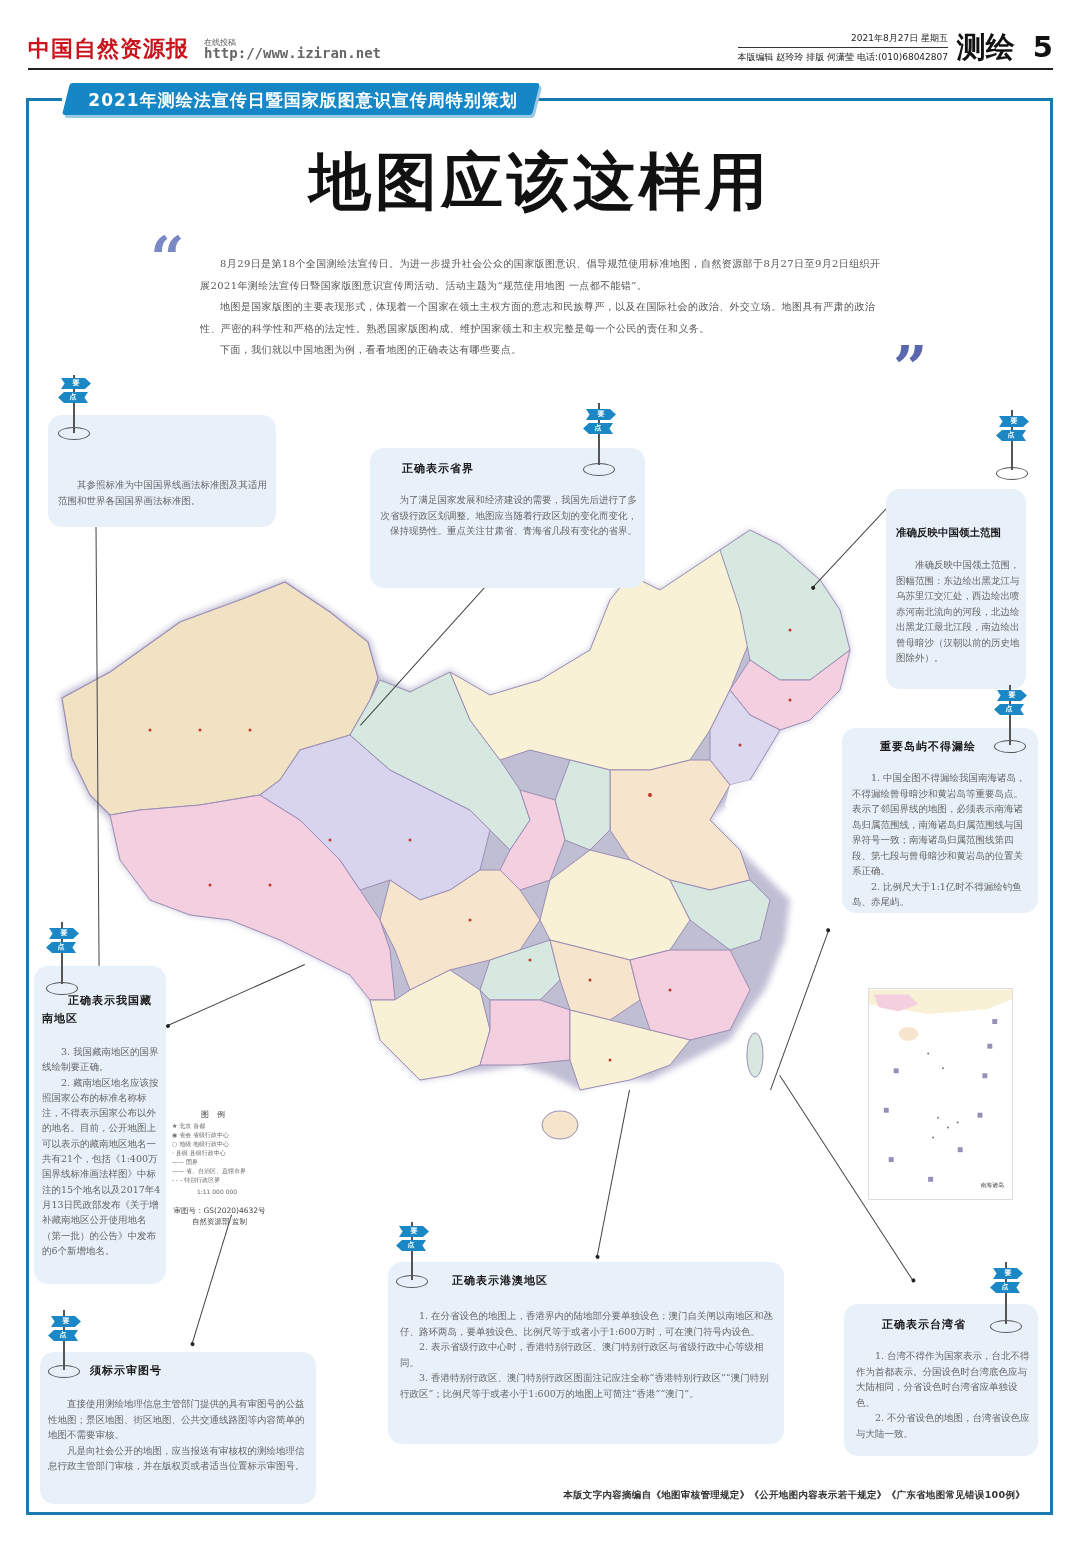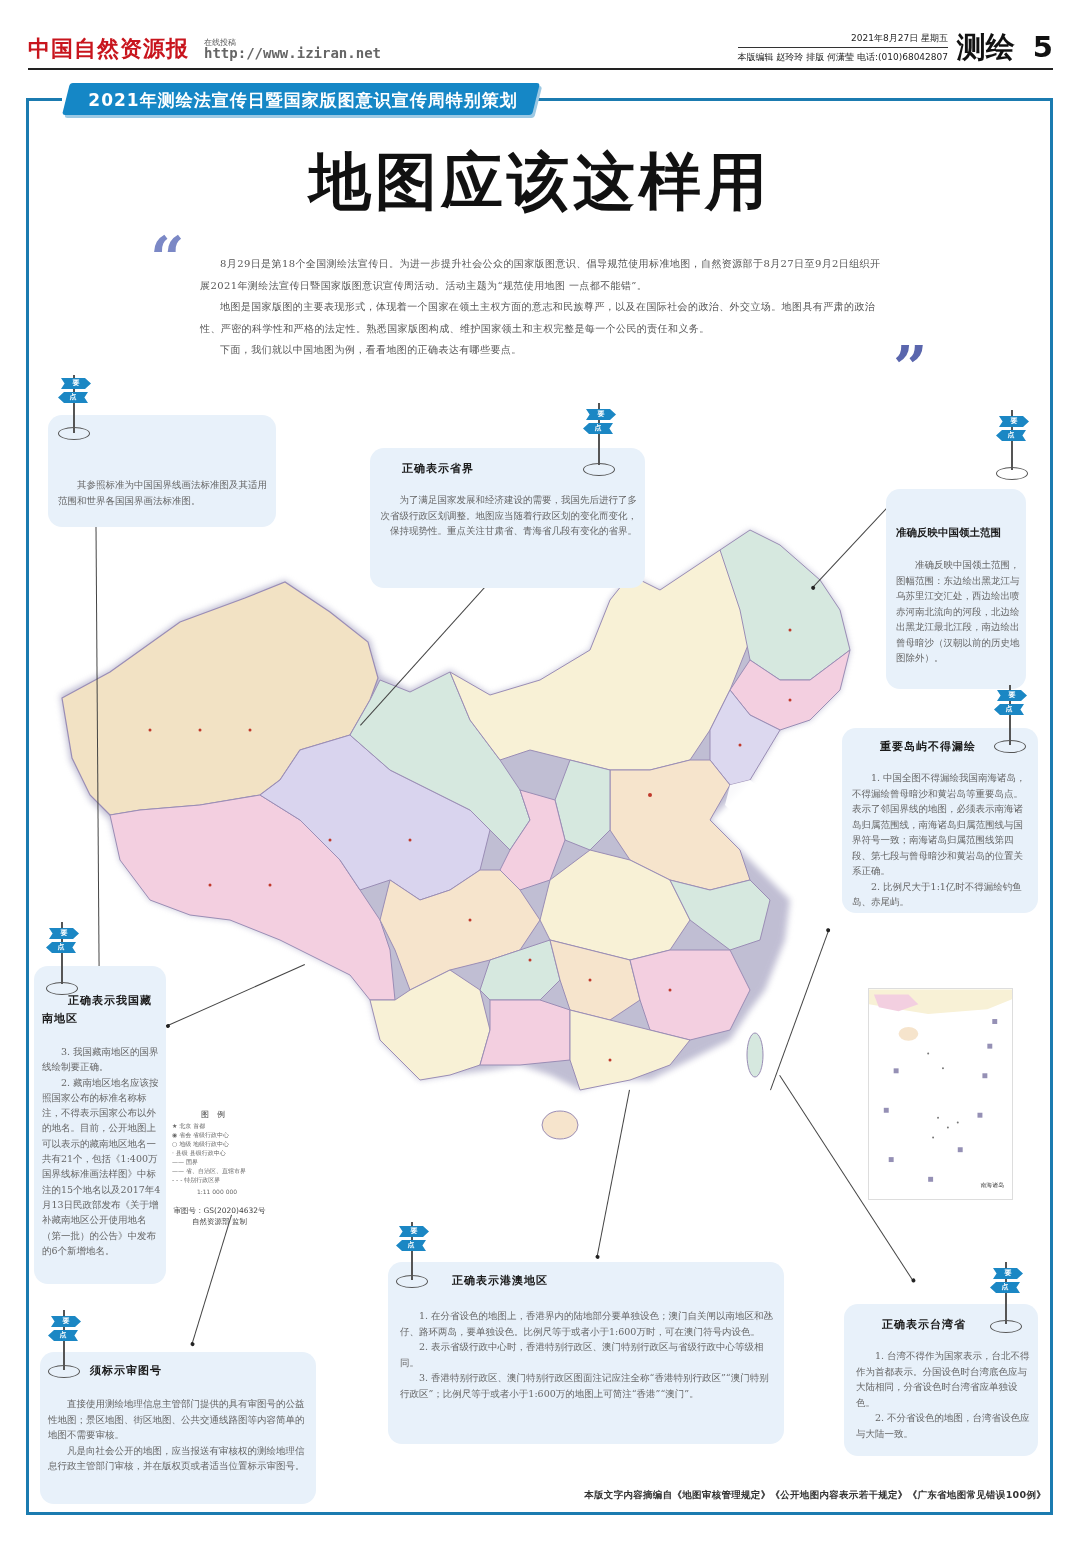--- a/index.html
+++ b/index.html
@@ -51,21 +51,21 @@
   .leader::after { content: ""; position: absolute; right: -2px; top: -2px; width: 4px; height: 4px; border-radius: 50%; background: #222; }
 
   
   .map { position: absolute; left: 50px; top: 520px; width: 830px; height: 680px; }
   .inset { position: absolute; left: 868px; top: 988px; width: 145px; height: 212px; background: #fff; border: 1px solid #ddd; }
 
   .legend { position: absolute; left: 172px; top: 1110px; width: 90px; font-size: 6px; color: #666; line-height: 9px; }
   .legend .lg-title { text-align: center; font-size: 8px; color: #444; letter-spacing: 8px; margin-bottom: 2px; }
   .approval { position: absolute; left: 172px; top: 1205px; width: 95px; font-size: 7.5px; color: #444; text-align: center; line-height: 11px; }
 
-  .source { position: absolute; right: 34px; top: 1489px; font-size: 9.5px; font-weight: bold; color: #333; letter-spacing: 0.3px; }
+  .source { position: absolute; right: 55px; top: 1489px; font-size: 9.5px; font-weight: bold; color: #333; letter-spacing: 0.3px; }
 </style>
 </head>
 <body>
 
 <div class="masthead">
   <div class="paper-name">中国自然资源报</div>
   <div class="submit">
     <div>在线投稿</div>
     <div class="url">http://www.iziran.net</div>
   </div>

